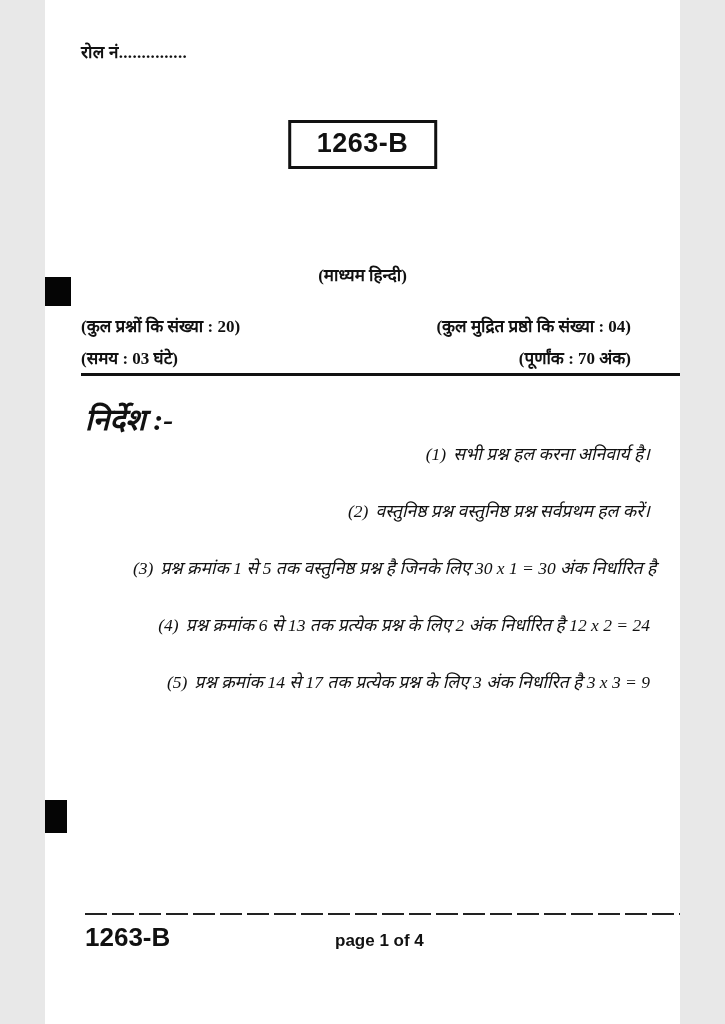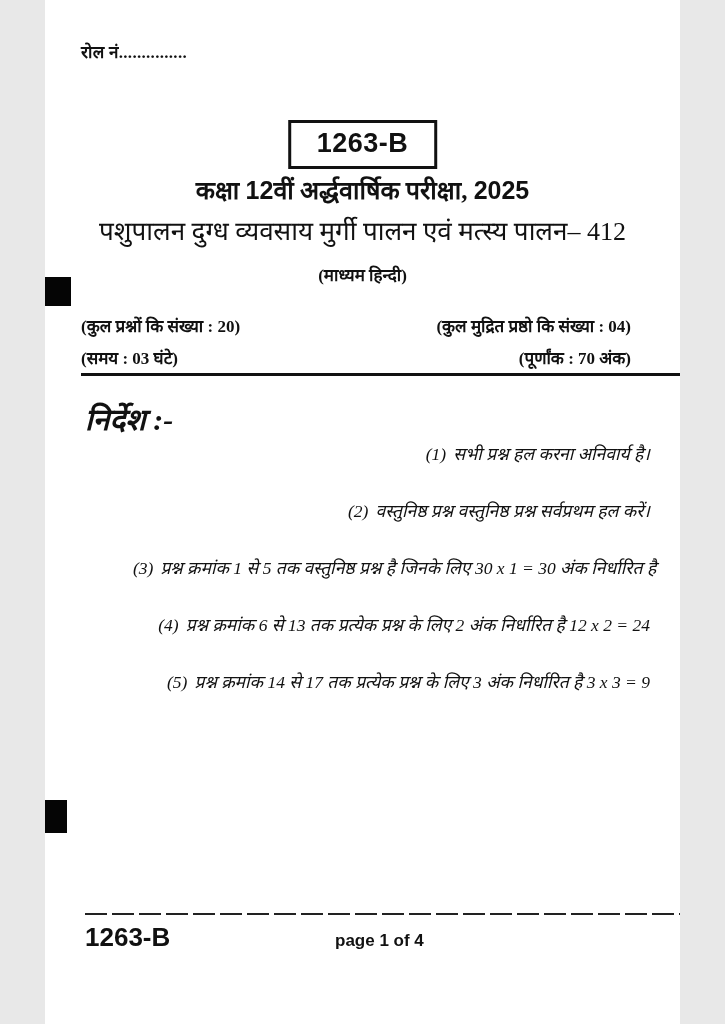--- a/index.html
+++ b/index.html
@@ -131,23 +131,21 @@
 <body>
 
 <div class="page">
 
   <div class="roll-no">रोल नं...............</div>
 
   <div class="code-box">
     <span>1263-B</span>
   </div>
 
-  <div class="title-line1"><span>कक्षा </span><span class="num">12</span><span>वीं अर्द्धवार्षिक परीक्षा, </span><span class="num">2025</span></div>
 
-  <div class="title-line2">पशुपालन दुग्ध व्यवसाय मुर्गी पालन एवं मत्स्य पालन– 412</div>
 
   <div class="medium-line">(माध्यम हिन्दी)</div>
 
   <div class="reg-mark m1"></div>
   <div class="reg-mark m2"></div>
 
   <div class="info-cell info-left row1">(कुल प्रश्नों कि संख्या : 20)</div>
   <div class="info-cell info-right row1">(कुल मुद्रित प्रष्ठो कि संख्या : 04)</div>
   <div class="info-cell info-left row2">(समय : 03 घंटे)</div>
   <div class="info-cell info-right row2">(पूर्णांक : 70 अंक)</div>

